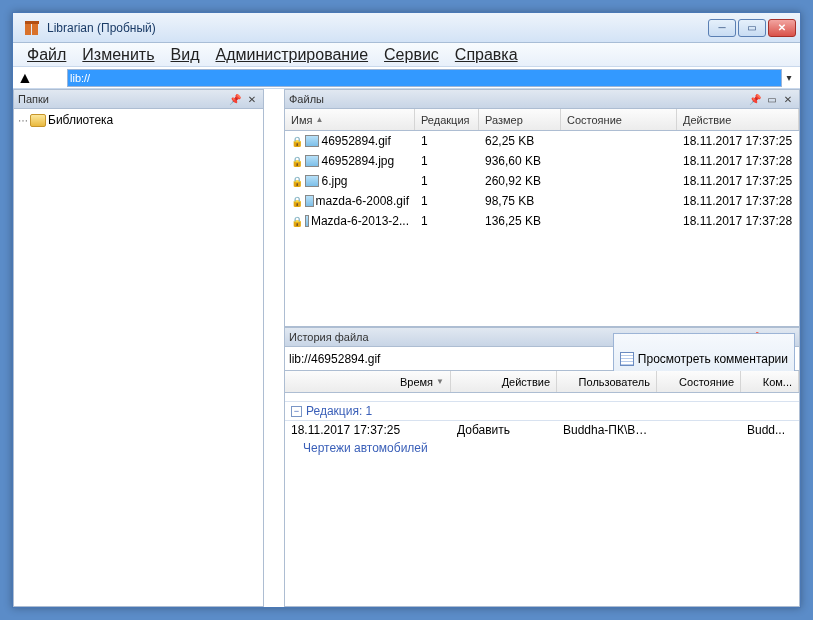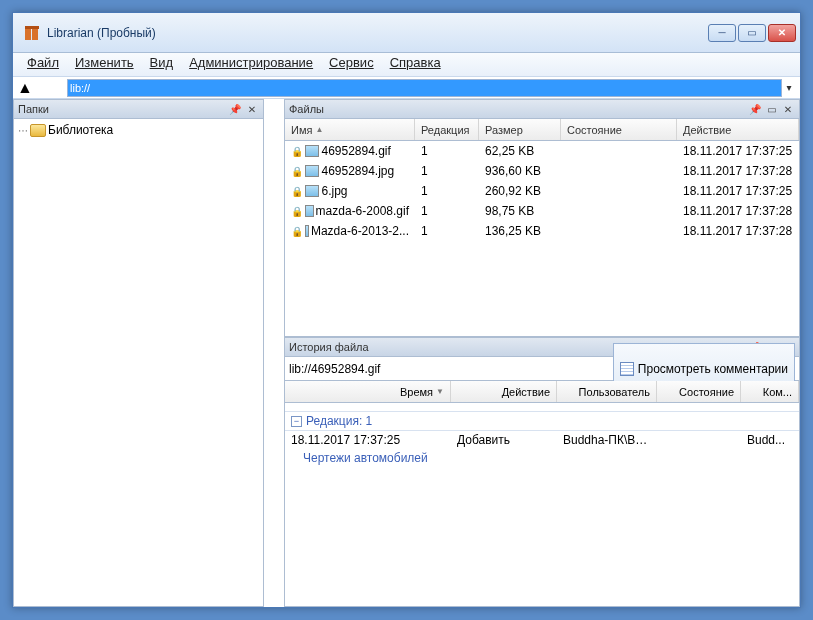--- a/index.html
+++ b/index.html
@@ -1,25 +1,25 @@
 <!DOCTYPE html>
 <html><head>
 <meta charset="utf-8">
 <style>
   * { box-sizing: border-box; font-family: Tahoma, Arial, sans-serif; }
   body { margin: 0; background: #5b8cc8; padding: 12px; }
   .window { width: 789px; height: 596px; background: #fff; border: 1px solid #4a78b5; box-shadow: 0 0 8px rgba(0,0,0,0.3); display: flex; flex-direction: column; }
-  .titlebar { height: 40px; background: linear-gradient(#eef4fb, #d3e3f6); display: flex; align-items: center; padding: 0 4px; border-bottom: 1px solid #a8bdd6; }
+  .titlebar { height: 30px; background: linear-gradient(#eef4fb, #d3e3f6); display: flex; align-items: center; padding: 0 4px; border-bottom: 1px solid #a8bdd6; }
   .app-icon { width: 18px; height: 18px; margin: 0 6px; }
   .app-icon svg { display:block; }
   .title-text { font-size: 12px; color: #1a3b66; flex: 1; }
   .win-controls { display: flex; gap: 2px; }
   .win-btn { width: 28px; height: 18px; border: 1px solid #5a7fb3; background: linear-gradient(#e5f0fb,#c8dcf3); border-radius: 3px; display:flex; align-items:center; justify-content:center; font-size:10px; color:#2b4a7a; cursor:pointer;}
   .win-btn.close { background: linear-gradient(#f2a4a0,#d9524a); border-color:#a73029; color:#fff; font-weight:bold;}
-  .menubar { height: 24px; background: linear-gradient(#f8fbfe,#e8f0fa); border-bottom:1px solid #c9d8ec; display:flex; padding:0 6px; font-size:13px; }
+  .menubar { height: 24px; background: linear-gradient(#f8fbfe,#e8f0fa); border-bottom:1px solid #c9d8ec; display:flex; align-items:center; padding:0 6px; font-size:16px; }
   .menubar span { padding: 2px 8px; text-decoration: underline; cursor: pointer; color: #222; }
   .addressbar { height: 22px; display:flex; align-items:center; border-bottom:1px solid #c9d8ec; padding:0 4px; }
   .addr-icon { width:16px; display:inline-flex; justify-content:center; }
   .addr-input { flex:1; height:18px; border:1px solid #9cb4d6; font-size:11px; padding:0 2px; background:#fff; color:#000;margin-left:34px; }
   .addr-input::selection { background:#3399ff; color:#fff; }
   .addr-drop { width:14px; text-align:center; font-size:10px; color:#333;}
   .content { flex:1; display:flex; min-height:0;gap:20px; }
   .pane-header { height: 20px; background: linear-gradient(#e1e8f1,#c8d5e6); border:1px solid #adbdd2; display:flex; align-items:center; font-size:11px; padding:0 4px; color:#333;}
   .pane-header .spacer { flex:1; }
   .pane-header .hdr-icon { width:14px; height:14px; font-size:10px; color:#444; cursor:pointer; margin-left:2px; display:inline-flex; align-items:center; justify-content:center;}

